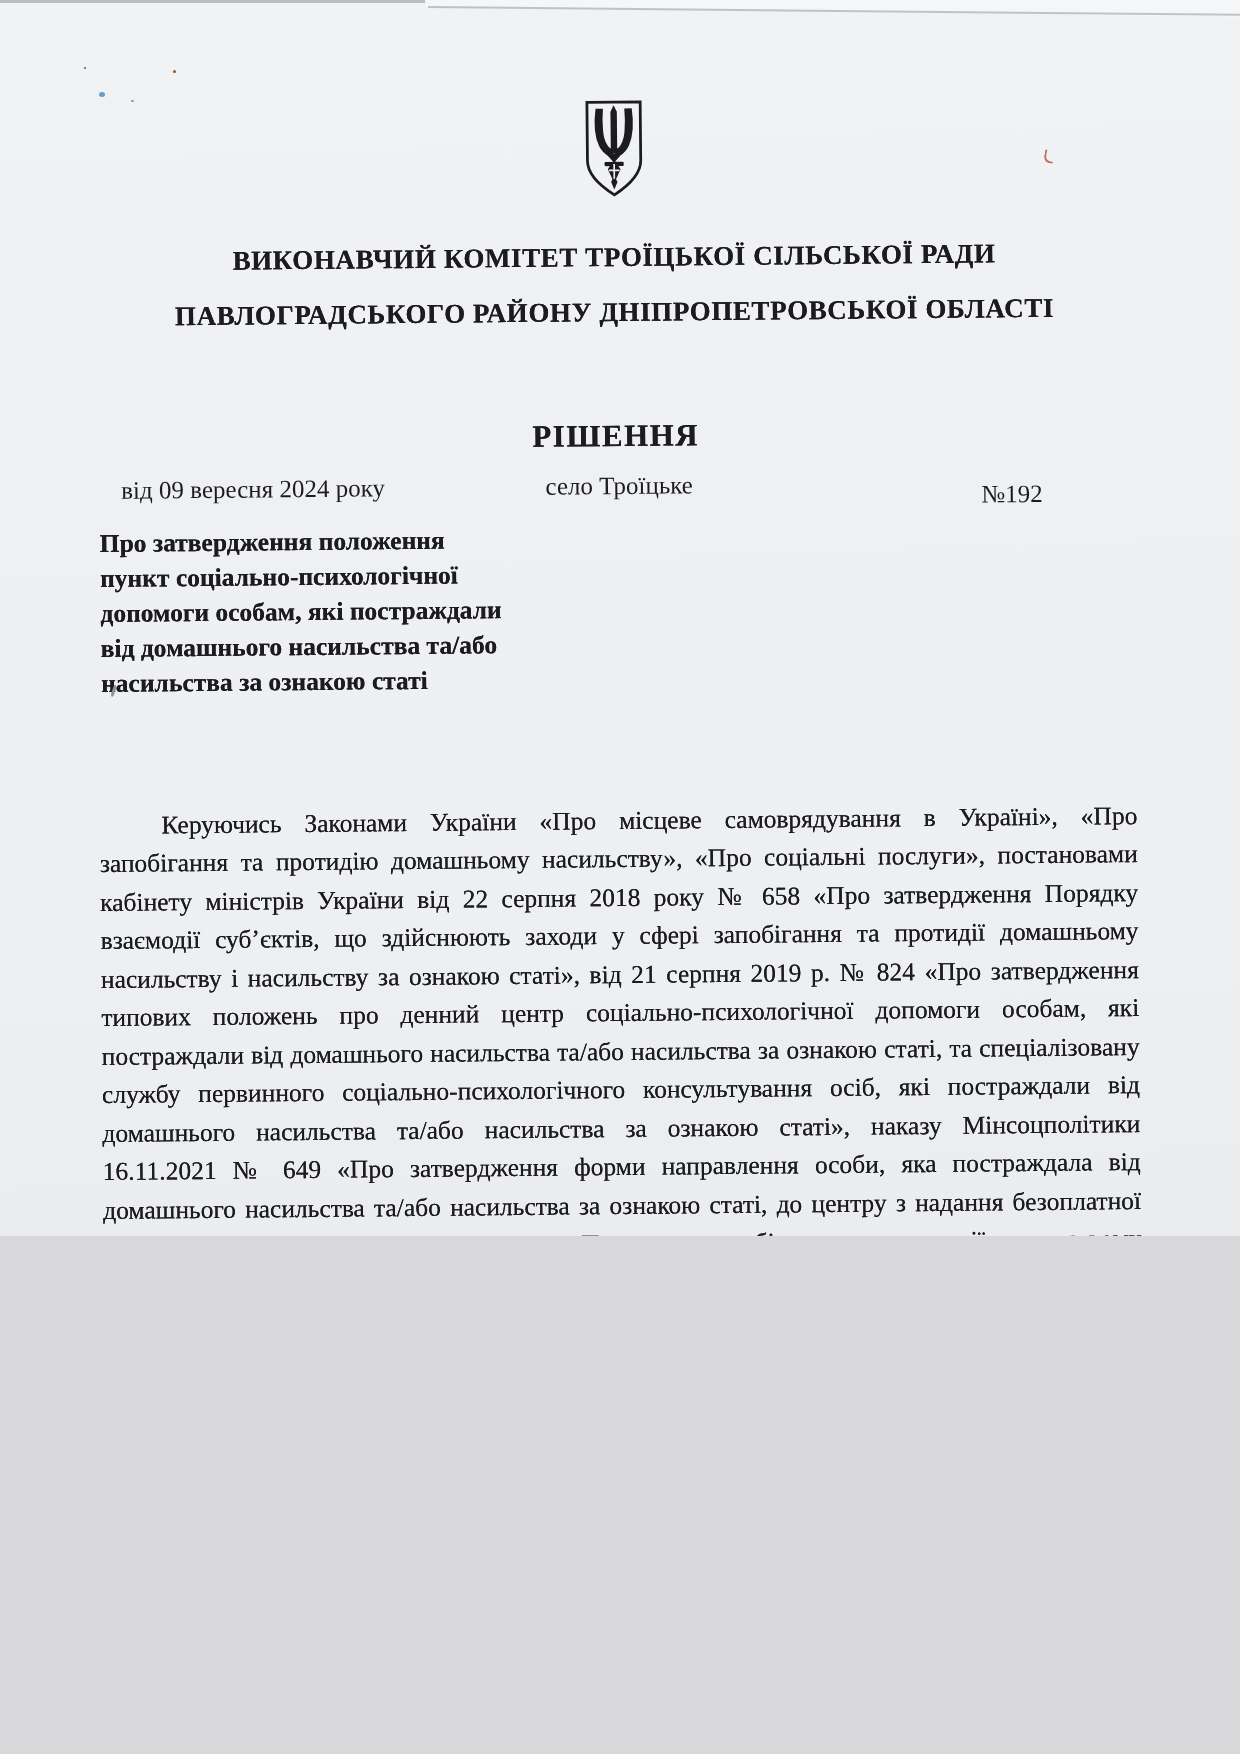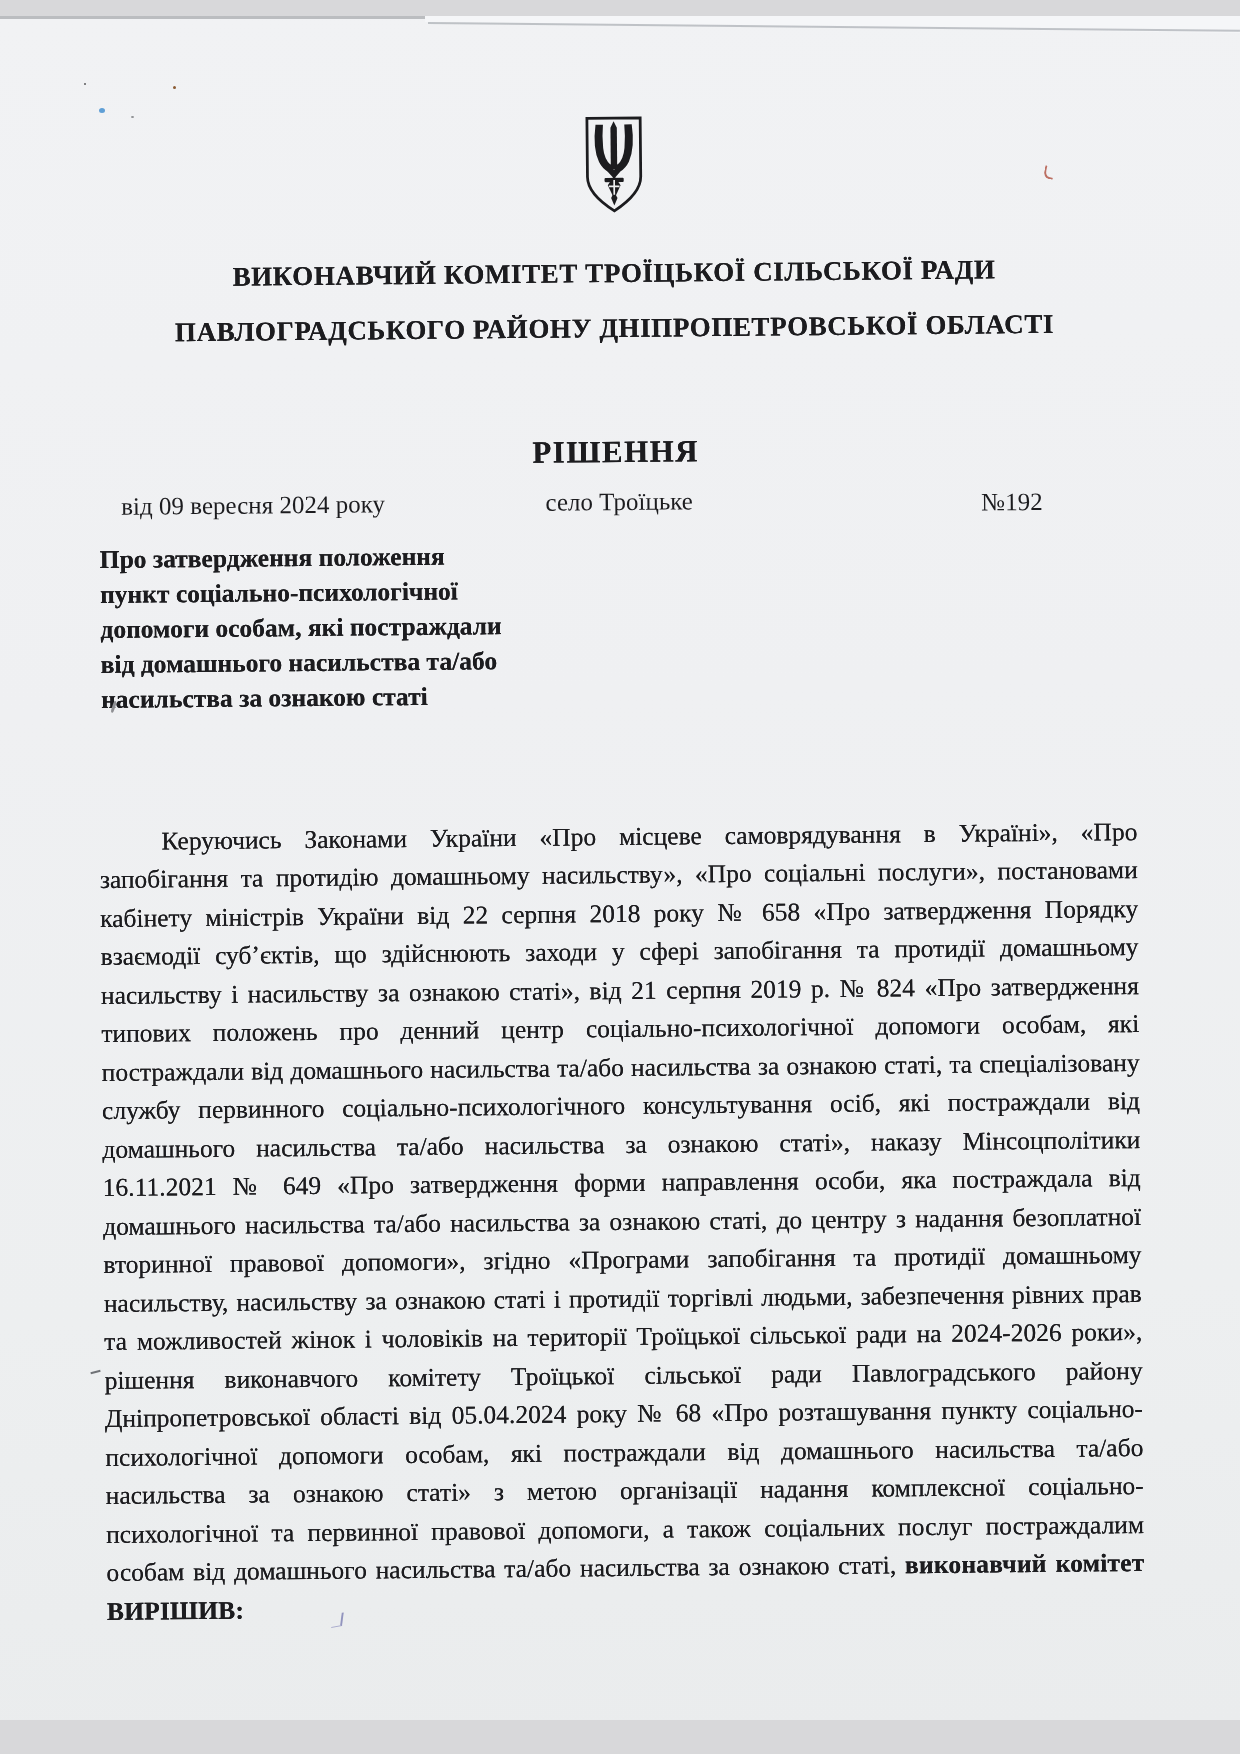--- a/index.html
+++ b/index.html
@@ -1,19 +1,19 @@
 <!DOCTYPE html>
 <html lang="uk"><head>
 <meta charset="utf-8">
 <style>
   html,body{margin:0;padding:0;background:#d8d8da;}
   .page{
     position:relative;
-    width:1240px;height:1704px;
-    margin:16px auto;
+    width:1240px;height:1236px;
+    margin:0 auto;
     background:linear-gradient(178deg,#f1f2f4 0%,#eff0f2 40%,#edeff0 75%,#eaeced 100%);
     overflow:hidden;
     font-family:"Liberation Serif","DejaVu Serif",serif;
     color:#1c1c1f;
   }
   
   .content{
     position:absolute;inset:0;
     transform:rotate(-0.55deg);
     transform-origin:620px 880px;
@@ -28,21 +28,21 @@
   .org1{top:242px;}
   .org2{top:297px;}
   .doc-type{
     position:absolute;left:0;top:418px;width:100%;
     text-align:center;font-weight:bold;font-size:31px;letter-spacing:1.5px;
     text-shadow:0 0 .4px currentColor;
   }
   .date-line{position:absolute;left:0;top:472px;width:100%;height:40px;font-size:25px;}
   .date-line .d{position:absolute;left:125px;top:0;}
   .date-line .p{position:absolute;left:50%;top:0;transform:translateX(-48%);}
-  .date-line .n{position:absolute;left:985px;top:4px;font-family:Liberation Serif, serif;}
+  .date-line .n{position:absolute;left:985px;top:12px;font-family:Liberation Serif, serif;}
   .subject{
     position:absolute;left:103px;top:521px;width:520px;
     font-weight:bold;font-size:25.5px;line-height:35px;
     text-shadow:0 0 .4px currentColor;
   }
   .body-par{
     position:absolute;left:100px;top:776px;width:1038px;
     font-size:25.5px;line-height:38.5px;
     text-align:justify;text-indent:62px;
     text-shadow:0 0 .45px currentColor;

